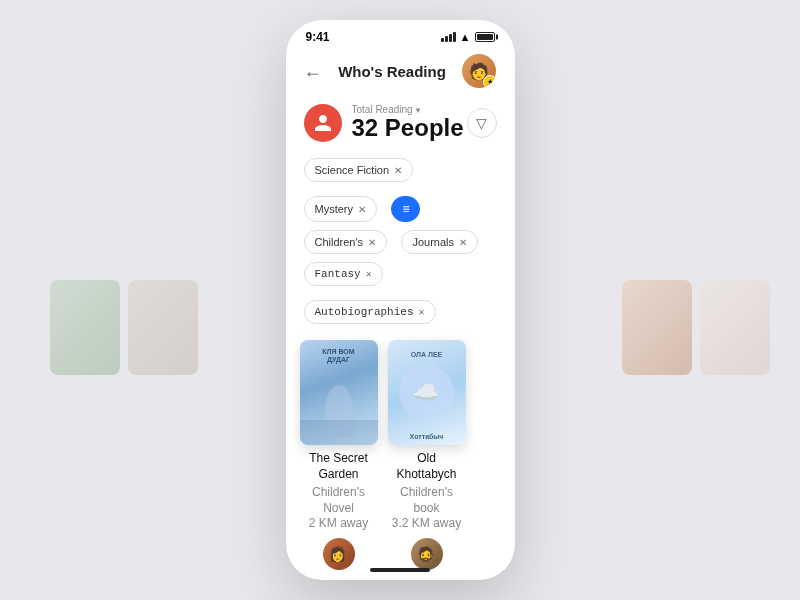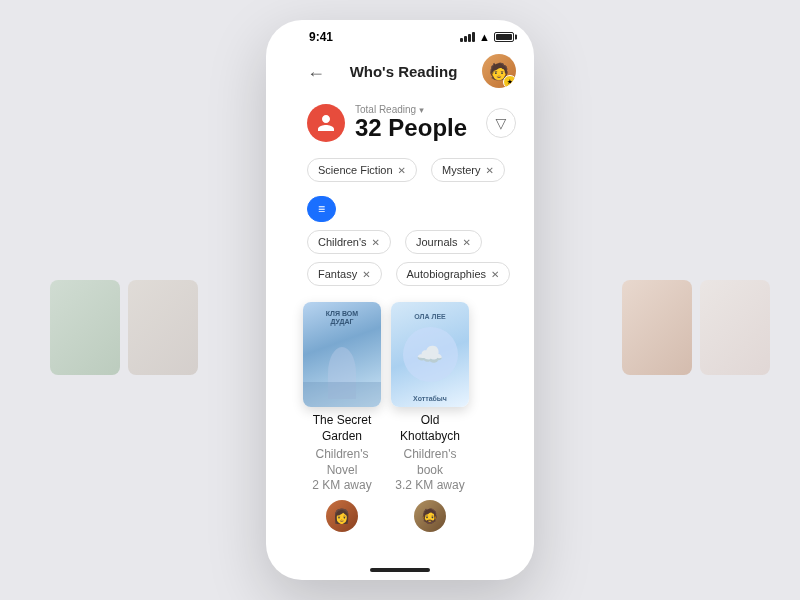--- a/index.html
+++ b/index.html
@@ -18,28 +18,27 @@
       position: relative;
       width: 800px;
       height: 600px;
       display: flex;
       align-items: center;
       justify-content: center;
     }
 
     .phone {
       position: relative;
-      width: 268px;
+      width: 229px;
       height: 560px;
       background: #fff;
       border-radius: 36px;
       box-shadow: 0 20px 60px rgba(0,0,0,0.18);
       overflow: hidden;
       z-index: 10;
-      padding-left: 23px;
     }
 
     
     .status-bar {
       display: flex;
       justify-content: space-between;
       align-items: center;
       padding: 10px 20px 4px;
       font-size: 12px;
       font-weight: 600;
@@ -437,21 +436,21 @@
     <div class="filter-tags" style="padding-top:0;">
       <div class="tag">
         <span>Children's</span>
         <span class="x">✕</span>
       </div>
       <div class="tag">
         <span>Journals</span>
         <span class="x">✕</span>
       </div>
     </div>
-    <div class="filter-tags" style="padding-top:0;">
+    <div class="filter-tags" style="padding-top:0;font-family:Liberation Mono, monospace;">
       <div class="tag">
         <span>Fantasy</span>
         <span class="x">✕</span>
       </div>
       <div class="tag">
         <span>Autobiographies</span>
         <span class="x">✕</span>
       </div>
     </div>
 

